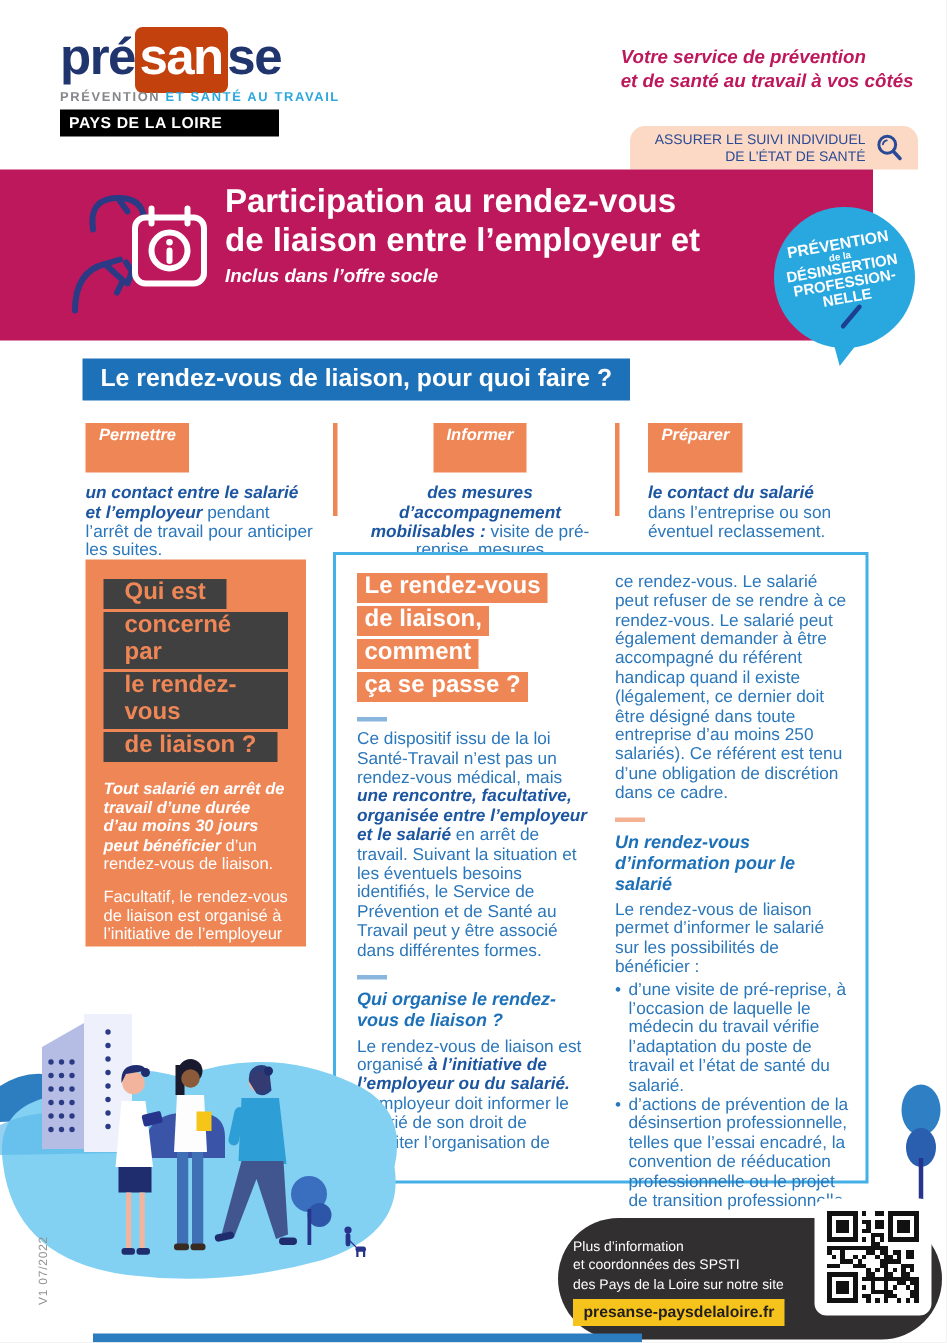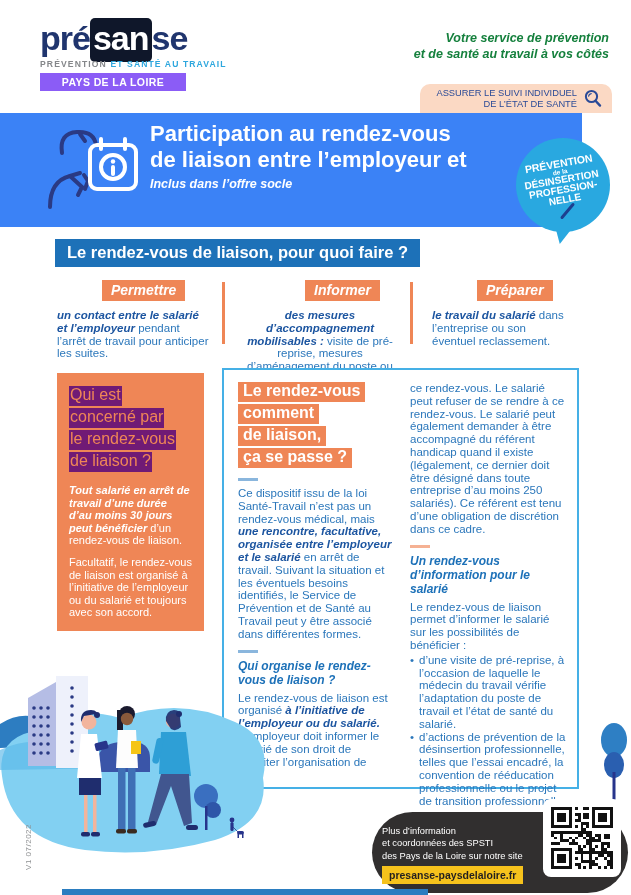--- a/index.html
+++ b/index.html
@@ -1,33 +1,33 @@
 <!DOCTYPE html>
 <html><head>
 <meta charset="utf-8">
 <style>
   html,body{margin:0;padding:0;background:#e9e9e9;}
   .page{position:relative;width:631px;height:895px;margin:0 auto;background:#ffffff;overflow:hidden;
         font-family:"Liberation Sans", sans-serif;}
   
   .logo{position:absolute;left:40px;top:20px;width:146px;}
   .logo-word{font-size:34px;font-weight:bold;color:#20356e;letter-spacing:-1px;line-height:36px;}
-  .logo-san{background:#0f172a;color:#fff;padding:1px 3px 5px;border-radius:5px;}
+  .logo-san{background:#c2410c;color:#fff;padding:1px 3px 5px;border-radius:5px;}
   .logo-sub{font-size:8.6px;font-weight:bold;letter-spacing:1.1px;margin-top:3px;white-space:nowrap;}
   .logo-sub .g{color:#85878a;} .logo-sub .b{color:#2ea7de;}
-  .logo-region{background:#8b5cf6;color:#fff;font-size:10.5px;font-weight:bold;text-align:center;
+  .logo-region{background:#000000;color:#fff;font-size:10.5px;font-weight:bold;text-align:left;
                padding:3px 6px;margin-top:4px;letter-spacing:.4px;}
-  .tagline{position:absolute;right:22px;top:30px;text-align:right;color:#15803d;
+  .tagline{position:absolute;right:22px;top:30px;text-align:left;color:#be185d;
            font-size:12.5px;font-weight:bold;font-style:italic;line-height:16px;}
   .suivi-badge{position:absolute;right:19px;top:84px;width:192px;height:29px;background:#fbd9c4;
                border-radius:10px 10px 0 0;display:flex;align-items:center;justify-content:flex-end;
                padding:0 8px 0 0;box-sizing:border-box;}
   .suivi-text{color:#2a4a97;font-size:9.3px;font-weight:normal;text-align:right;line-height:11px;margin-right:5px;}
   
-  .hero{position:absolute;left:0;top:113px;width:582px;height:114px;background:#3b82f6;}
+  .hero{position:absolute;left:0;top:113px;width:582px;height:114px;background:#be185d;}
   .hero-icon{position:absolute;left:44px;top:12px;}
   .hero-text{position:absolute;left:150px;top:8px;color:#fff;}
   .hero-title span{display:block;font-size:22px;font-weight:bold;line-height:26px;white-space:nowrap;}
   .hero-subtitle{font-size:12.5px;font-weight:bold;font-style:italic;margin-top:4px;}
   .bubble{position:absolute;left:516px;top:138px;width:94px;height:94px;border-radius:50%;
           background:#29a8e0;z-index:3;display:flex;align-items:center;justify-content:center;}
   .bubble-inner{transform:rotate(-10deg);text-align:center;color:#fff;font-weight:bold;}
   .bubble-inner .l1{font-size:10.5px;display:block;line-height:10px;}
   .bubble-inner .l2{font-size:6.5px;display:block;line-height:7px;}
   .bubble-inner .l3{font-size:10px;display:block;line-height:10px;}
@@ -38,29 +38,29 @@
                border-top:18px solid #29a8e0;transform:rotate(14deg);}
   
   .banner{position:absolute;left:55px;top:239px;background:#1d71b8;color:#fff;font-size:16.5px;
           font-weight:bold;padding:4px 12px 5px;white-space:nowrap;}
   
   .why-col{position:absolute;top:280px;}
   .why-col.c1{left:57px;width:153px;} .why-col.c2{left:240px;width:160px;text-align:center;} .why-col.c3{left:432px;width:132px;}
   .vdiv{position:absolute;top:282px;width:2.5px;height:62px;background:#ef8656;}
   .vdiv.d1{left:222px;} .vdiv.d2{left:410px;}
   .tag-badge{display:inline-block;background:#ef8656;color:#fff;font-weight:bold;font-style:italic;
-             font-size:14px;padding:2px 9px 3px;margin-bottom:8px;margin-left:45px;}
+             font-size:11px;padding:2px 9px 19px;margin-bottom:8px;}
   .body-p{font-size:11.5px;line-height:12.8px;color:#2b77bb;margin:0;}
   .body-p b{color:#1c55a0;font-style:italic;}
   
   .who-box{position:absolute;left:57px;top:373px;width:147px;height:258px;background:#ef8656;
            box-sizing:border-box;padding:13px 12px;}
   .strips .line{margin-bottom:2px;}
-  .who-box .strips span{display:inline-block;background:#701a75;color:#ef8656;font-size:16px;
-                        font-weight:normal;line-height:18px;padding:0 1px 2px;}
+  .who-box .strips span{display:inline-block;background:#404040;color:#ef8656;font-size:16px;
+                        font-weight:bold;line-height:18px;padding:0 14px 2px;}
   .who-box p{color:#fff;font-size:11px;line-height:12.6px;margin:0 0 9px;}
   .who-box .lead{font-weight:bold;font-style:italic;}
   .who-box .strips{margin-bottom:12px;}
   
   .how-box{position:absolute;left:222px;top:368px;width:357px;height:421px;border:2px solid #45b0e6;
            box-sizing:border-box;background:#fff;}
   .how-colA{position:absolute;left:14px;top:12px;width:156px;}
   .how-colB{position:absolute;left:186px;top:12px;width:158px;}
   .how-box .strips span{display:inline-block;background:#ef8656;color:#fff;font-size:16px;
                         font-weight:bold;line-height:18px;padding:0 5px 2px;}
@@ -161,40 +161,40 @@
     <p class="body-p"><b>un contact entre le salarié et l’employeur</b><span> pendant l’arrêt de travail pour anticiper les suites.</span></p>
   </div>
   <div class="vdiv d1"></div>
   <div class="why-col c2">
     <span class="tag-badge">Informer</span>
     <p class="body-p"><b>des mesures d’accompagnement mobilisables :</b><span> visite de pré-reprise, mesures d’aménagement du poste ou du temps de travail.</span></p>
   </div>
   <div class="vdiv d2"></div>
   <div class="why-col c3">
     <span class="tag-badge">Préparer</span>
-    <p class="body-p"><b>le travail du salarié</b><span> dans l’entreprise ou son éventuel reclassement.</span></p>
+    <p class="body-p"><b>le contact du salarié</b><span> dans l’entreprise ou son éventuel reclassement.</span></p>
   </div>
 
   <div class="who-box">
     <div class="strips">
       <div class="line"><span>Qui est</span></div>
       <div class="line"><span>concerné par</span></div>
       <div class="line"><span>le rendez-vous</span></div>
       <div class="line"><span>de liaison ?</span></div>
     </div>
     <p><span class="lead">Tout salarié en arrêt de travail d’une durée d’au moins 30 jours peut bénéficier</span><span> d’un rendez-vous de liaison.</span></p>
     <p>Facultatif, le rendez-vous de liaison est organisé à l’initiative de l’employeur ou du salarié et toujours avec son accord.</p>
   </div>
 
   <div class="how-box">
     <div class="how-colA">
       <div class="strips">
         <div class="line"><span>Le rendez-vous</span></div>
+        <div class="line"><span>de liaison,</span></div>
         <div class="line"><span>comment</span></div>
-        <div class="line"><span>de liaison,</span></div>
         <div class="line"><span>ça se passe ?</span></div>
       </div>
       <div class="hr blue"></div>
       <p class="body-p"><span>Ce dispositif issu de la loi Santé-Travail n’est pas un rendez-vous médical, mais </span><b>une rencontre, facultative, organisée entre l’employeur et le salarié</b><span> en arrêt de travail. Suivant la situation et les éventuels besoins identifiés, le Service de Prévention et de Santé au Travail peut y être associé dans différentes formes.</span></p>
       <div class="hr blue"></div>
       <p class="subhead">Qui organise le rendez-vous de liaison ?</p>
       <p class="body-p"><span>Le rendez-vous de liaison est organisé </span><b>à l’initiative de l’employeur ou du salarié.</b><span> L’employeur doit informer le salarié de son droit de solliciter l’organisation de</span></p>
     </div>
     <div class="how-colB">
       <p class="body-p">ce rendez-vous. Le salarié peut refuser de se rendre à ce rendez-vous. Le salarié peut également demander à être accompagné du référent handicap quand il existe (légalement, ce dernier doit être désigné dans toute entreprise d’au moins 250 salariés). Ce référent est tenu d’une obligation de discrétion dans ce cadre.</p>

